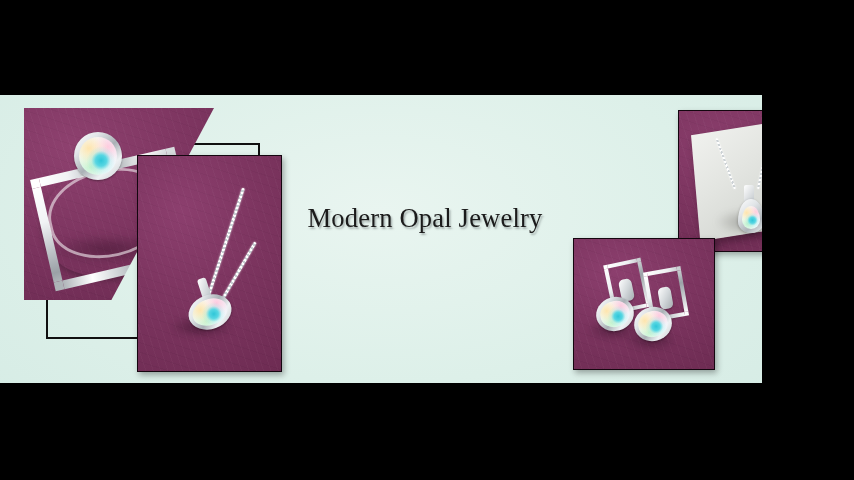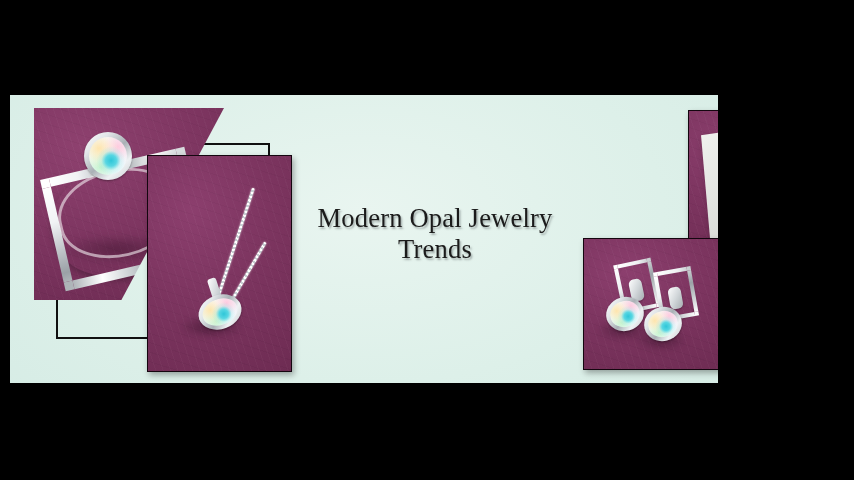--- a/index.html
+++ b/index.html
@@ -23,23 +23,23 @@
     width: 854px;
     background: #000000;
     z-index: 90;
   }
   #bar-top    { top: 0;   height: 95px; }
   #bar-bottom { top: 383px; height: 97px; }
 
   
   #content-band {
     position: absolute;
-    left: 10px;
+    left: 0;
     top: 95px;
-    width: 708px;
+    width: 762px;
     height: 288px;
     background:
       radial-gradient(ellipse 70% 100% at 50% 40%, #e9f5f0 0%, #ddf0e9 60%, #d6ece5 100%);
     overflow: hidden;
   }
 
   
   .outline-frame {
     position: absolute;
     border: 2px solid #101010;
@@ -328,21 +328,20 @@
       <div id="chain-a"></div>
       <div id="chain-b"></div>
       <div id="pend-shadow"></div>
       <div id="pend-bail"></div>
       <div class="bezel" id="pend-bezel"></div>
       <div class="opal" id="pend-opal"></div>
     </div>
 
     <div id="title-block">
       <div class="line">Modern Opal Jewelry</div>
-      <div class="line">Trends</div>
     </div>
 
     <div class="photo" id="photo-necklace">
       <div class="felt"></div>
       <div id="grey-card"></div>
       <div id="nk-shadow"></div>
       <div id="nk-chain-l"></div>
       <div id="nk-chain-r"></div>
       <div id="nk-bail"></div>
       <div id="nk-drop-bezel"></div>

